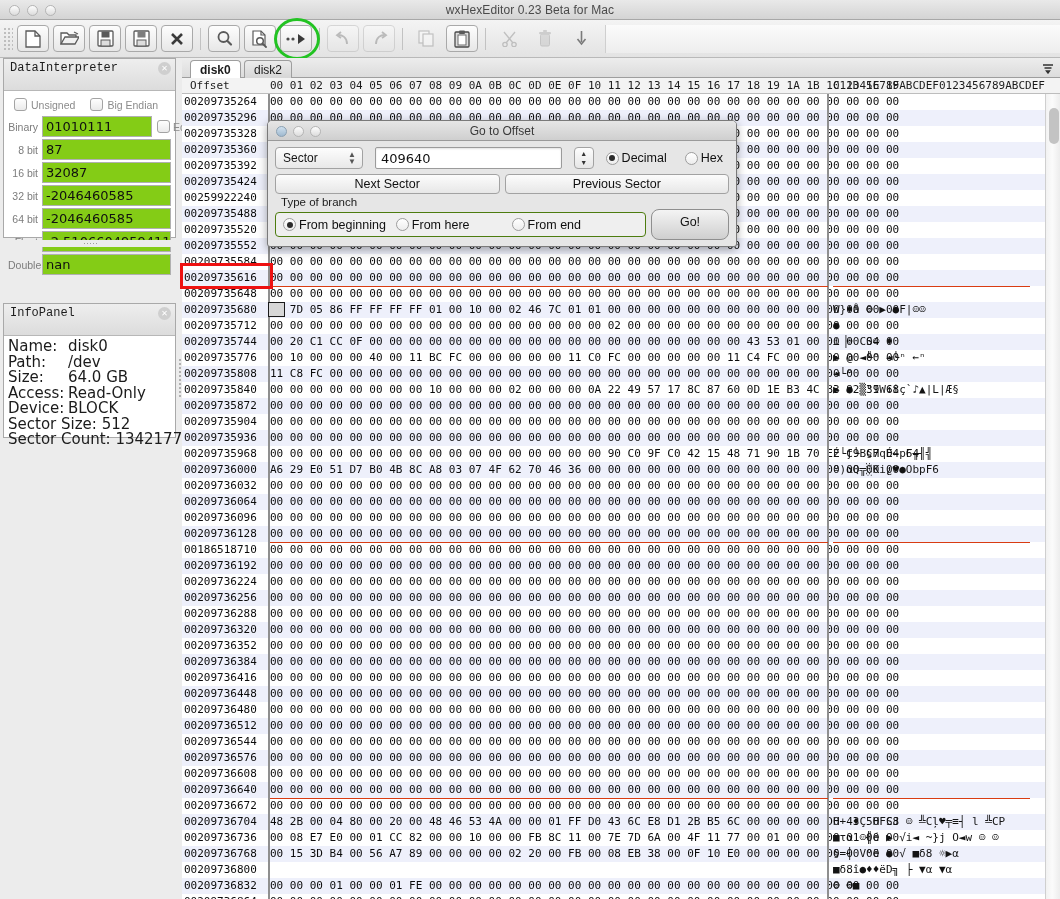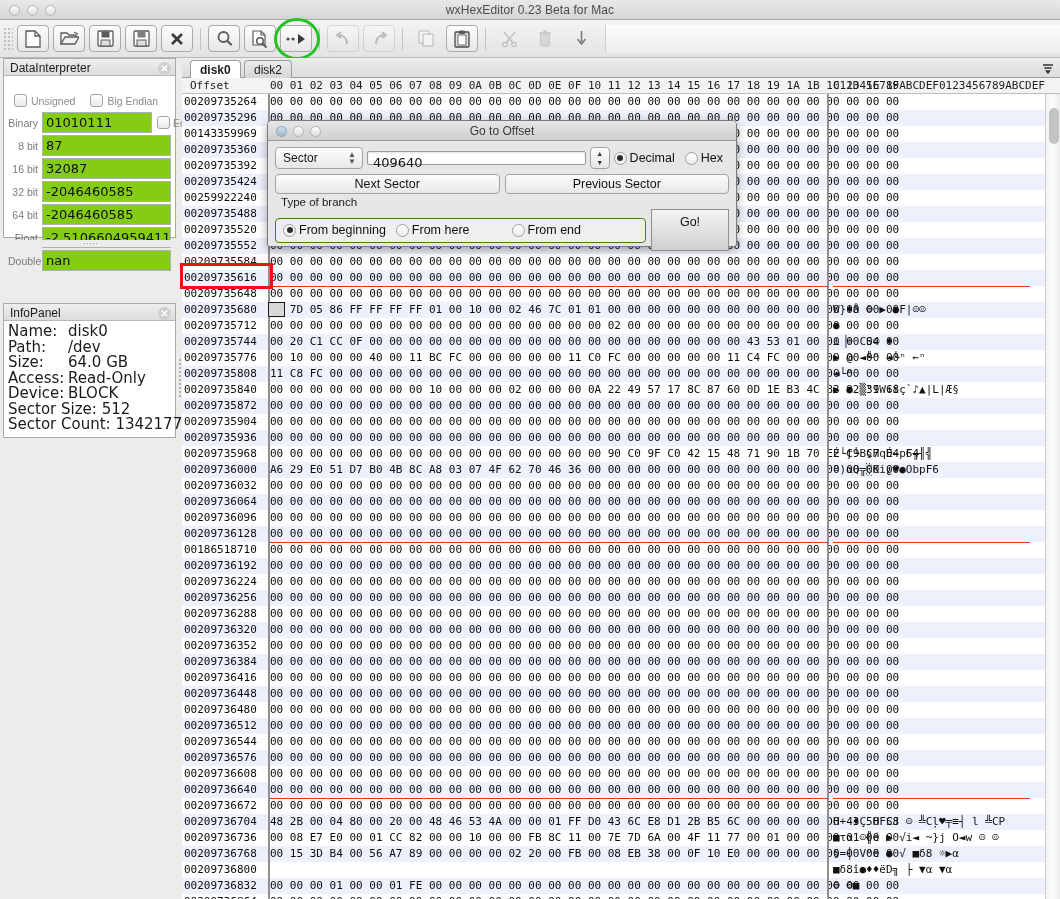--- a/index.html
+++ b/index.html
@@ -56,34 +56,35 @@
   }
 
   
   #leftdock {
     position: absolute; left: 0; top: 58px; width: 180px; height: 841px;
     background: #ececec;
   }
   .panel { position: absolute; left: 3px; width: 173px;
     border: 1px solid #a9a9a9; background:#fff; }
   .panel-cap {
-    height: 17px; background: linear-gradient(to bottom,#eeeeee,#dcdcdc);
+    height: 32px; background: linear-gradient(to bottom,#eeeeee,#dcdcdc);
     border-bottom: 1px solid #b7b7b7;
     font-size: 12px; color: #1c1c1c; padding-left: 6px; line-height: 19px;
     position: relative;
+    font-family: Liberation Mono, monospace;
   }
   .cap-close {
     position: absolute; right: 4px; top: 3px; width: 13px; height: 13px;
     border-radius: 50%; background: #cfcfcf;
     color: #fff; font-size: 10px; line-height: 13px; text-align: center;
     font-weight: bold;
   }
   .panel-body { padding: 4px 4px 6px 4px; }
 
-  .chk-row { display:flex; align-items:center; gap:5px; margin: 14px 0 5px 6px; }
+  .chk-row { display:flex; align-items:center; gap:5px; margin: 3px 0 5px 6px; }
   .chk-row .g { display:flex; align-items:center; gap:4px; margin-right:10px; }
   .cbox { width:13px; height:13px; border:1px solid #a3a3a3; border-radius:3px;
     background: linear-gradient(to bottom,#fefefe,#eaeaea); }
   .chk-lbl { font-size: 10.5px; color:#8b8b8b; }
 
   .di-row { display:flex; align-items:center; margin-bottom: 2px; }
   .di-lbl { font-size: 10.5px; color:#7c7c7c; width: 34px; text-align:right;
     padding-right: 4px; flex-shrink:0; }
   .di-inp {
     flex:1; height: 21px; border:1px solid #b0b0b0; background:#84cc16;
@@ -180,31 +181,31 @@
     border-bottom:1px solid #9a9a9a; border-radius:4px 4px 0 0;
     position:relative;
   }
   #dlg-cap .title { text-align:center; font-size:12px; color:#3a3a3a;
     line-height:20px; }
   #dlg-cap .traffic { top:5px; left:8px; gap:6px; }
   #dlg-cap .tl.close { background: linear-gradient(to bottom,#cfe0ee,#9fb9cf);
                        border-color:#8aa0b2; }
   #dlg-body { padding:6px 7px 7px 7px; }
 
-  .dlg-row1 { display:flex; align-items:center; gap:4px; }
+  .dlg-row1 { display:flex; align-items:center; gap:12px; }
   .combo {
     width:88px; height:22px; border:1px solid #a2a2a2; border-radius:4px;
     background: linear-gradient(to bottom,#fdfdfd,#e8e8e8);
     font-size:12px; color:#141414; line-height:21px; padding-left:7px;
     position:relative;
   }
   .combo .arrows { position:absolute; right:6px; top:3px;
     font-size:8px; line-height:7px; color:#555; text-align:center; }
   .txtfield {
-    flex:1; height:14px; border:1px solid #9b9b9b; border-radius:2px;
+    flex:1; height:22px; border:1px solid #9b9b9b; border-radius:2px;
     background:#fff; font-family:"DejaVu Sans", sans-serif;
     font-size:13px; color:#111; padding-left:5px; line-height:21px;
     box-shadow: inset 0 1px 2px rgba(0,0,0,.12);
   }
   .spin { width:20px; height:22px; border:1px solid #a2a2a2; border-radius:4px;
     background: linear-gradient(to bottom,#fdfdfd,#e6e6e6);
     font-size:7px; line-height:9px; text-align:center; color:#333;
     padding-top:1px; }
   .radio { width:13px; height:13px; border-radius:50%; border:1px solid #9d9d9d;
     background: linear-gradient(to bottom,#ffffff,#ededed);
@@ -220,21 +221,21 @@
     background: linear-gradient(to bottom,#fcfcfc,#e7e7e7);
     font-size:12.5px; color:#101010; text-align:center; line-height:19px;
   }
   .grp-lbl { font-size:11.5px; color:#1c1c1c; margin:2px 0 1px 6px; }
   .dlg-row3 { display:flex; align-items:center; gap:5px; }
   .branchbox {
     flex:1; height:25px; border:1px solid #4d7c0f; border-radius:4px;
     background:#efefef; display:flex; align-items:center; padding-left:7px;
   }
   .gobtn {
-    width:78px; height:42px; border:1px solid #8f8f8f; border-radius:0;
+    width:78px; height:31px; border:1px solid #8f8f8f; border-radius:8px;
     background: linear-gradient(to bottom,#f4f4f4,#cfcfcf);
     font-size:12.5px; color:#111; text-align:center; line-height:24px;
   }
 </style>
 </head>
 <body>
 
 <div id="titlebar">
   <div class="traffic">
     <div class="tl"></div>
@@ -478,21 +479,21 @@
         <span class="c-asc"></span>
       </div>
       <div class="hrow odd">
         <span class="c-off">00209735296</span>
         <span class="sep-off"></span>
         <span class="c-hex">00 00 00 00 00 00 00 00 00 00 00 00 00 00 00 00 00 00 00 00 00 00 00 00 00 00 00 00 00 00 00 00</span>
         <span class="sep-asc"></span>
         <span class="c-asc"></span>
       </div>
       <div class="hrow even">
-        <span class="c-off">00143359969</span>
+        <span class="c-off">00209735328</span>
         <span class="sep-off"></span>
         <span class="c-hex">00 00 00 00 00 00 00 00 00 00 00 00 00 00 00 00 00 00 00 00 00 00 00 00 00 00 00 00 00 00 00 00</span>
         <span class="sep-asc"></span>
         <span class="c-asc"></span>
       </div>
       <div class="hrow odd">
         <span class="c-off">00209735360</span>
         <span class="sep-off"></span>
         <span class="c-hex">00 00 00 00 00 00 00 00 00 00 00 00 00 00 00 00 00 00 00 00 00 00 00 00 00 00 00 00 00 00 00 00</span>
         <span class="sep-asc"></span>

